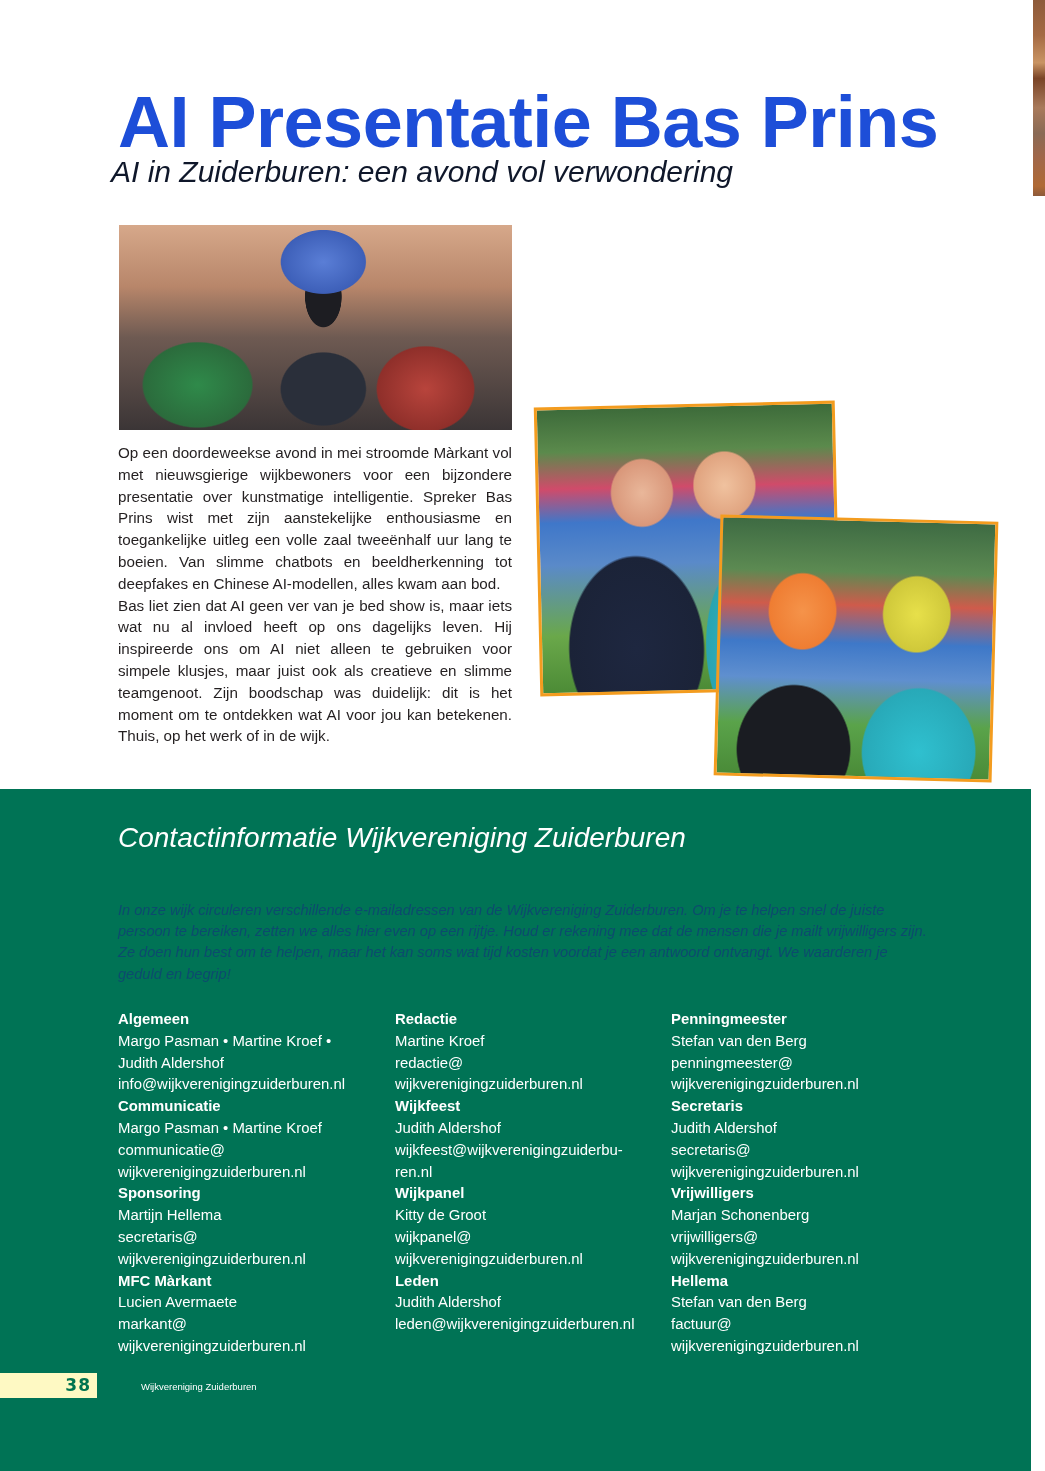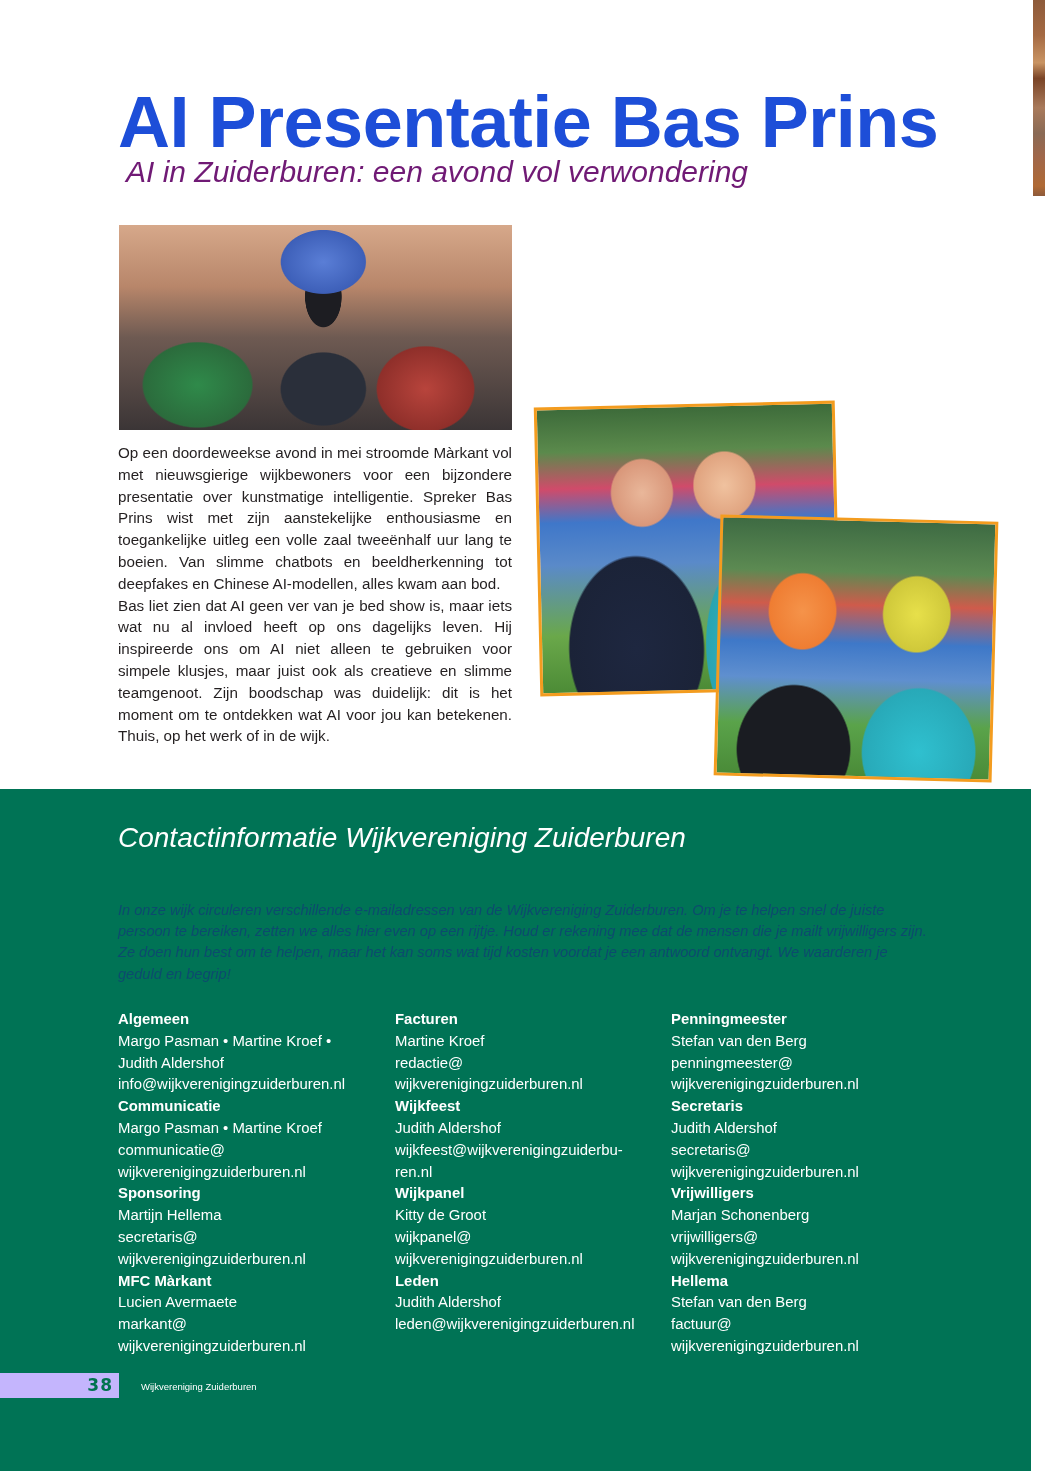--- a/index.html
+++ b/index.html
@@ -12,23 +12,23 @@
     .wood-strip {
       position: absolute; left: 1033px; top: 0; width: 12px; height: 196px;
       background: linear-gradient(180deg, #8d5a3a 0%, #a56a43 18%, #c99463 32%, #7a4426 40%, #a97a5b 55%, #8a6a55 68%, #a0674a 80%, #b06a35 95%, #8d5a3a 100%);
     }
     .title {
       position: absolute; left: 118px; top: 86px; margin: 0;
       font-family: Liberation Sans, sans-serif; font-weight: bold;
       font-size: 72px; letter-spacing: -0.5px; color: #1d4ed8; line-height: 1;
     }
     .subtitle {
-      position: absolute; left: 126px; top: 157px; margin: 0;
+      position: absolute; left: 111px; top: 157px; margin: 0;
       font-family: "Liberation Sans", sans-serif; font-style: italic;
-      font-size: 30px; color: #701a75; line-height: 1; font-weight: normal;
+      font-size: 30px; color: #0f172a; line-height: 1; font-weight: normal;
     }
     .body-text {
       font-family: "Liberation Sans", sans-serif; font-size: 15.2px;
       line-height: 21.8px; color: #231f20; text-align: justify; margin: 0;
     }
     .col-left-text { position: absolute; left: 118px; top: 442px; width: 394px; }
     .col-right-text { position: absolute; left: 535px; top: 227px; width: 392px; }
     .photo {
       position: absolute; overflow: hidden;
     }
@@ -82,22 +82,22 @@
       position: absolute; top: 1009px; color: #ffffff;
       font-family: "Liberation Sans", sans-serif; font-size: 14.9px; line-height: 21.8px;
     }
     .contact-col.c1 { left: 118px; width: 258px; }
     .contact-col.c2 { left: 395px; width: 258px; }
     .contact-col.c3 { left: 671px; width: 258px; }
     .contact-group { margin: 0; }
     .contact-heading { font-weight: bold; display: block; }
     .contact-line { display: block; }
     .page-number-box {
-      position: absolute; left: 0; top: 1373px; width: 119px; height: 25px;
-      background: #c4b5fd;
+      position: absolute; left: 0; top: 1373px; width: 97px; height: 25px;
+      background: #fef9c3;
     }
     .page-number {
       position: absolute; right: 6px; top: 1px;
       font-family: "DejaVu Sans", sans-serif; font-weight: bold;
       font-size: 17px; color: #00734f; letter-spacing: 1px; line-height: 23px;
     }
     .footer-label {
       position: absolute; left: 141px; top: 1381px;
       font-family: "Liberation Sans", sans-serif; font-size: 9.5px; color: #ffffff;
     }
@@ -150,21 +150,21 @@
   <div class="contact-group">
     <span class="contact-heading">MFC Màrkant</span>
     <span class="contact-line">Lucien Avermaete</span>
     <span class="contact-line">markant@</span>
     <span class="contact-line">wijkverenigingzuiderburen.nl</span>
   </div>
 </div>
 
 <div class="contact-col c2">
   <div class="contact-group">
-    <span class="contact-heading">Facturen</span>
+    <span class="contact-heading">Redactie</span>
     <span class="contact-line">Martine Kroef</span>
     <span class="contact-line">redactie@</span>
     <span class="contact-line">wijkverenigingzuiderburen.nl</span>
   </div>
   <div class="contact-group">
     <span class="contact-heading">Wijkfeest</span>
     <span class="contact-line">Judith Aldershof</span>
     <span class="contact-line">wijkfeest@wijkverenigingzuiderbu-</span>
     <span class="contact-line">ren.nl</span>
   </div>

